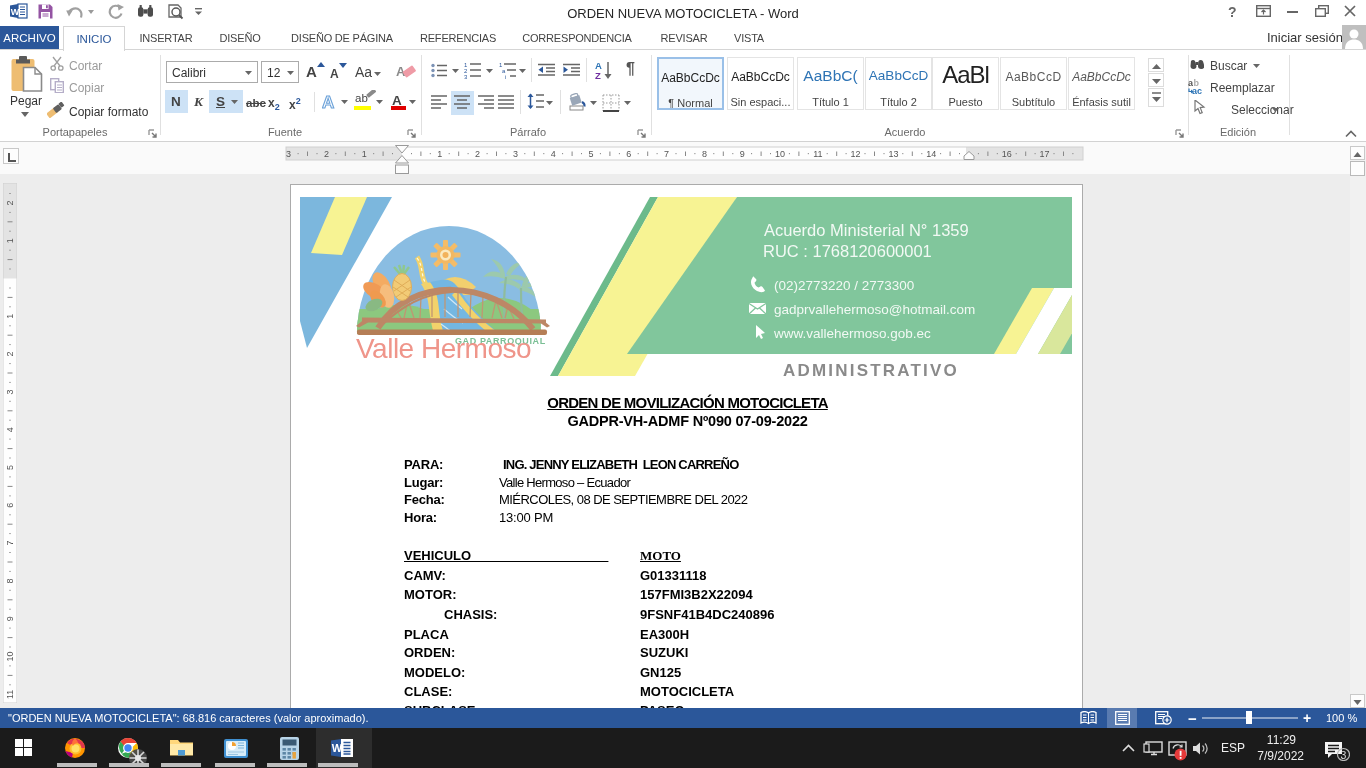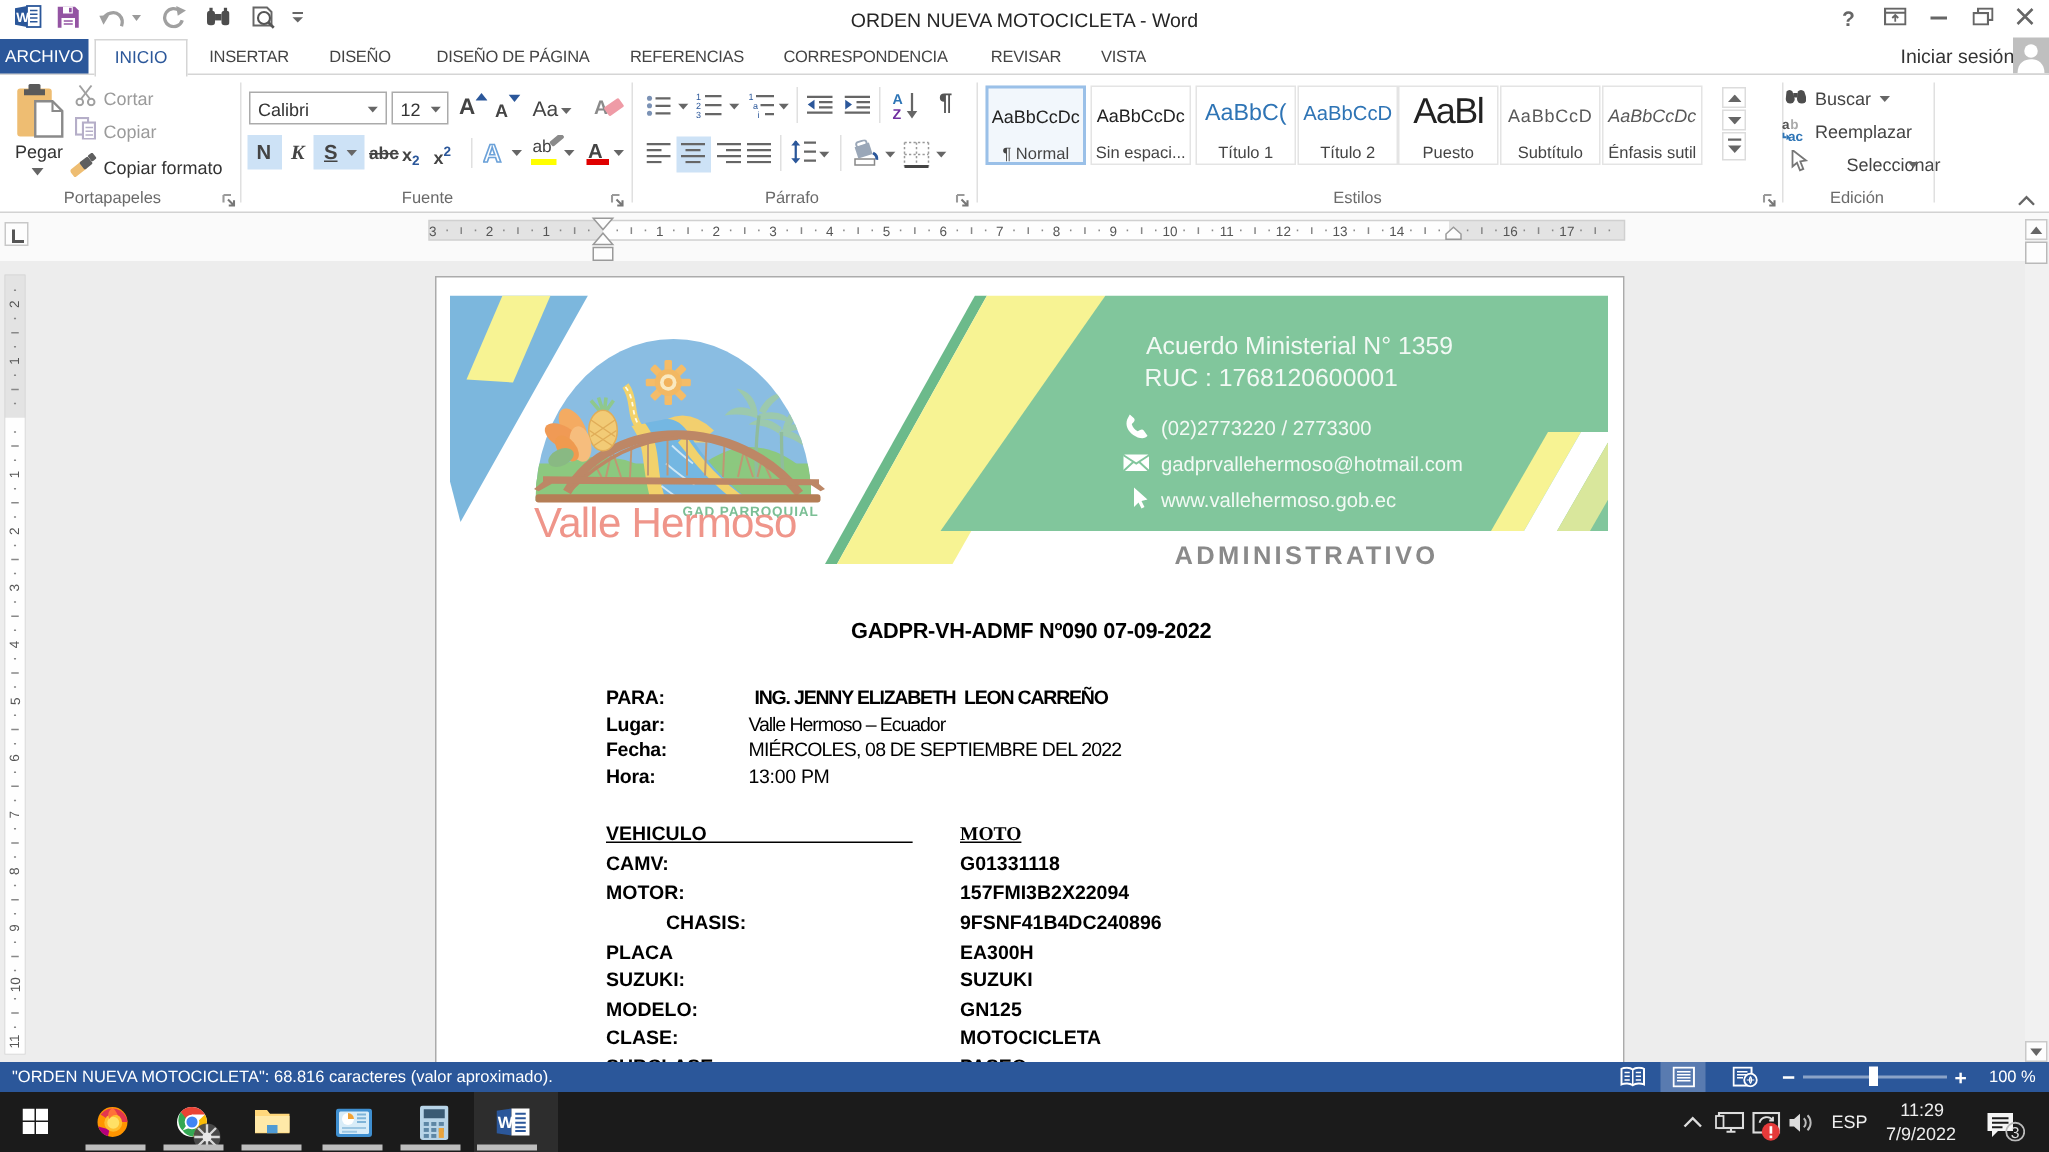--- a/index.html
+++ b/index.html
@@ -363,21 +363,21 @@
     <div class="sbtn" style="top:58px;"><svg width="9" height="5" style="margin:4px 3px;">
           <polygon points="4.5,0 9,5 0,5" fill="#666"></polygon>
         </svg></div>
     <div class="sbtn" style="top:73px;"><svg width="9" height="5" style="margin:4px 3px;">
           <polygon points="0,0 9,0 4.5,5" fill="#666"></polygon>
         </svg></div>
     <div class="sbtn" style="top:88px; height:19px;"><svg width="9" height="12" style="margin:3px 3px;">
           <path d="M0,1 h9" stroke="#666" stroke-width="1.5"></path>
           <polygon points="0,5 9,5 4.5,10" fill="#666"></polygon>
         </svg></div>
-    <div class="grplabel" style="left:850px; top:126px; width:110px;">Estilos</div>
+    <div class="grplabel" style="left:850px; top:126px; width:110px;">Acuerdo</div>
     <svg class="abs" style="left:1175px; top:129px;" width="10" height="10" viewBox="0 0 10 10">
       <path d="M1,1 h5 M1,1 v5" stroke="#9a9a9a" stroke-width="1.4" fill="none"></path>
       <path d="M4,4 l4,4 M8,4.5 v3.5 h-3.5" stroke="#777" stroke-width="1.4" fill="none"></path>
     </svg>
   </div>
   <div class="gsep" style="left:1188px;"></div>
   <div id="grp-edit">
     <svg class="abs" style="left:1190px; top:57px;" width="14" height="13" viewBox="0 0 14 13">
       <g fill="#4d4d4d">
           <path d="M1,4 a2.5,2.5 0 0 1 4,0 l1.5,5 a3,3 0 1 1 -6,0 z"></path>
@@ -560,40 +560,41 @@
         <ellipse cx="87" cy="99" rx="7" ry="12" fill="#f6bd7d" transform="rotate(-12 87 99)"></ellipse>
         <ellipse cx="78" cy="102" rx="6" ry="10" fill="#ef9a4f" transform="rotate(-40 78 102)"></ellipse>
         <ellipse cx="74" cy="108" rx="9" ry="5.5" fill="#89b983" transform="rotate(-25 74 108)"></ellipse>
       </g>
 
       <text x="155" y="147" font-size="9" font-weight="bold" fill="#7bbf95" letter-spacing="0.6" font-family="Liberation Sans, sans-serif">GAD PARROQUIAL</text>
       <text x="56" y="161" font-size="28" fill="#ef958a" letter-spacing="-0.5" font-family="Liberation Sans, sans-serif">Valle Hermoso</text>
 
       <text x="571" y="179" text-anchor="middle" font-weight="bold" font-size="17" fill="#8a8a8a" letter-spacing="2.2" font-family="Liberation Sans, sans-serif">ADMINISTRATIVO</text>
     </svg>
+    <div class="docline" style="top:210px; left:0; width:793px; text-align:center; font-size:15px; letter-spacing:-0.75px;"><span style="text-decoration:underline;">ORDEN DE MOVILIZACIÓN MOTOCICLETA</span></div>
     <div class="docline" style="top:229px; left:0; width:793px; text-align:center; font-size:14.5px;">GADPR-VH-ADMF Nº090 07-09-2022</div>
     <div class="docline" style="top:272.5px; left:113px; font-size:13px;">PARA:</div>
     <div class="docline" style="top:272.5px; left:212px; font-size:13px; letter-spacing:-0.8px;">ING. JENNY ELIZABETH&nbsp; LEON CARREÑO</div>
     <div class="docline" style="top:290.5px; left:113px; font-size:13px;">Lugar:</div>
     <div class="docline reg" style="top:290.5px; left:208px; font-size:13px; letter-spacing:-0.7px;">Valle Hermoso – Ecuador</div>
     <div class="docline" style="top:308px; left:113px; font-size:13px;">Fecha:</div>
     <div class="docline reg" style="top:308px; left:208px; font-size:13px; letter-spacing:-0.55px;">MIÉRCOLES, 08 DE SEPTIEMBRE DEL 2022</div>
     <div class="docline" style="top:326px; left:113px; font-size:13px;">Hora:</div>
     <div class="docline reg" style="top:326px; left:208px; font-size:13px;">13:00 PM</div>
     <div class="docline" style="top:364px; left:113px; font-size:13px; letter-spacing:0;"><span style="text-decoration:underline;">VEHICULO&nbsp;&nbsp;&nbsp;&nbsp;&nbsp;&nbsp;&nbsp;&nbsp;&nbsp;&nbsp;&nbsp;&nbsp;&nbsp;&nbsp;&nbsp;&nbsp;&nbsp;&nbsp;&nbsp;&nbsp;&nbsp;&nbsp;&nbsp;&nbsp;&nbsp;&nbsp;&nbsp;&nbsp;&nbsp;&nbsp;&nbsp;&nbsp;&nbsp;&nbsp;&nbsp;&nbsp;&nbsp;&nbsp;</span></div>
     <div class="docline" style="top:364px; left:349px; font-size:13px; letter-spacing:0;"><span style="text-decoration:underline;font-family:Liberation Serif, serif;">MOTO</span></div>
     <div class="docline" style="top:383.5px; left:113px; font-size:13px; letter-spacing:0;">CAMV:</div>
     <div class="docline" style="top:383.5px; left:349px; font-size:13px; letter-spacing:0;">G01331118</div>
     <div class="docline" style="top:403px; left:113px; font-size:13px; letter-spacing:0;">MOTOR:</div>
     <div class="docline" style="top:403px; left:349px; font-size:13px; letter-spacing:0;">157FMI3B2X22094</div>
     <div class="docline" style="top:422.5px; left:113px; font-size:13px; letter-spacing:0;margin-left:40px;">CHASIS:</div>
     <div class="docline" style="top:422.5px; left:349px; font-size:13px; letter-spacing:0;">9FSNF41B4DC240896</div>
     <div class="docline" style="top:442.5px; left:113px; font-size:13px; letter-spacing:0;">PLACA</div>
     <div class="docline" style="top:442.5px; left:349px; font-size:13px; letter-spacing:0;">EA300H</div>
-    <div class="docline" style="top:461px; left:113px; font-size:13px; letter-spacing:0;">SUZUKI:</div>
+    <div class="docline" style="top:461px; left:113px; font-size:13px; letter-spacing:0;">ORDEN:</div>
     <div class="docline" style="top:461px; left:349px; font-size:13px; letter-spacing:0;">SUZUKI</div>
     <div class="docline" style="top:480.5px; left:113px; font-size:13px; letter-spacing:0;">MODELO:</div>
     <div class="docline" style="top:480.5px; left:349px; font-size:13px; letter-spacing:0;">GN125</div>
     <div class="docline" style="top:499.5px; left:113px; font-size:13px; letter-spacing:0;">CLASE:</div>
     <div class="docline" style="top:499.5px; left:349px; font-size:13px; letter-spacing:0;">MOTOCICLETA</div>
     <div class="docline" style="top:519px; left:113px; font-size:13px; letter-spacing:0;">SUBCLASE:</div>
     <div class="docline" style="top:519px; left:349px; font-size:13px; letter-spacing:0;">PASEO</div>
   </div>
   <svg id="vruler" style="position:absolute; left:3px; top:9px;" width="14" height="520" viewBox="0 0 14 520">
 <rect x="0" y="0" width="14" height="520" fill="#fefefe"></rect>

